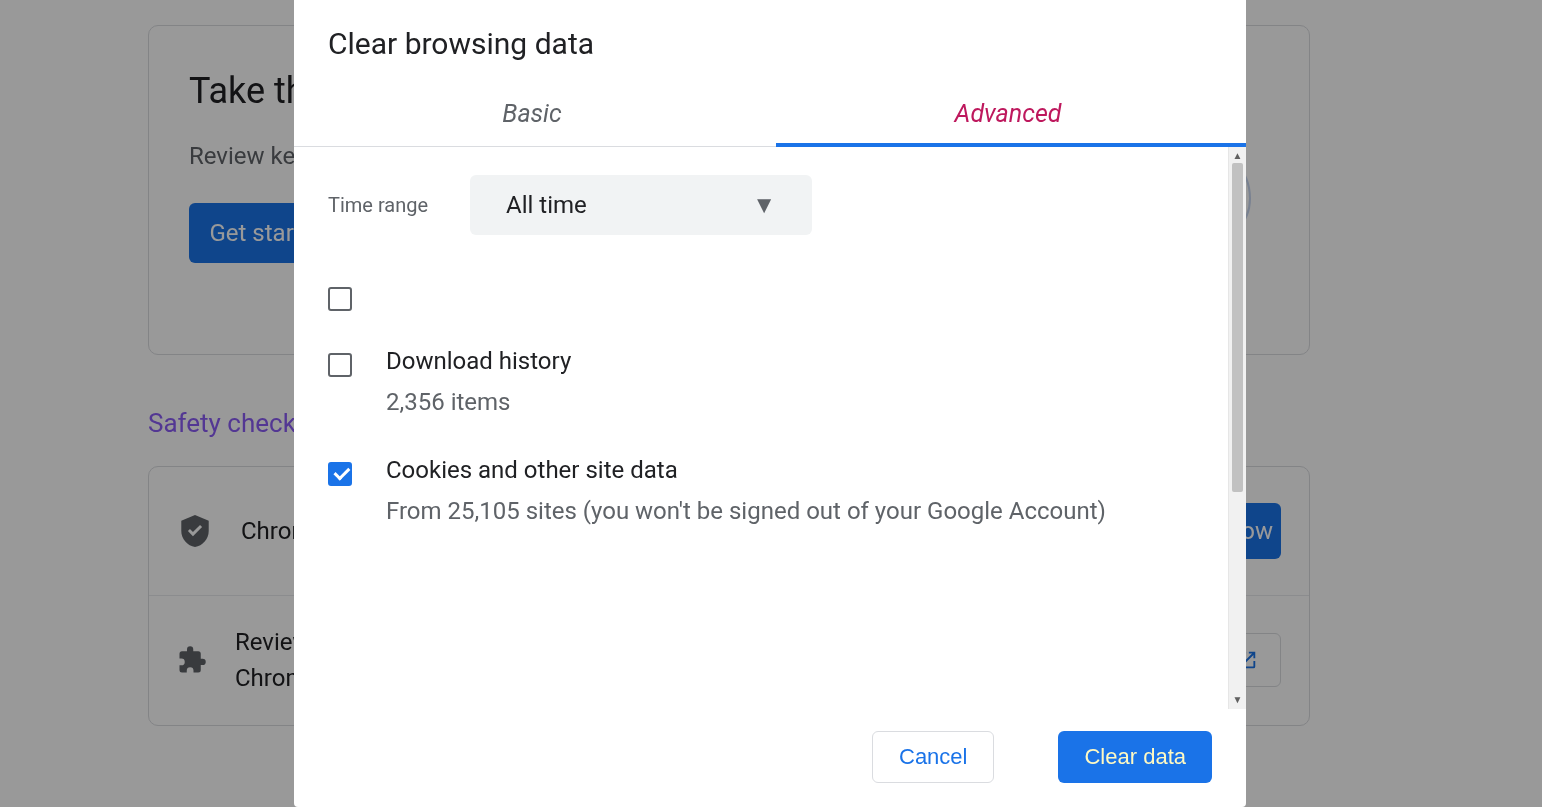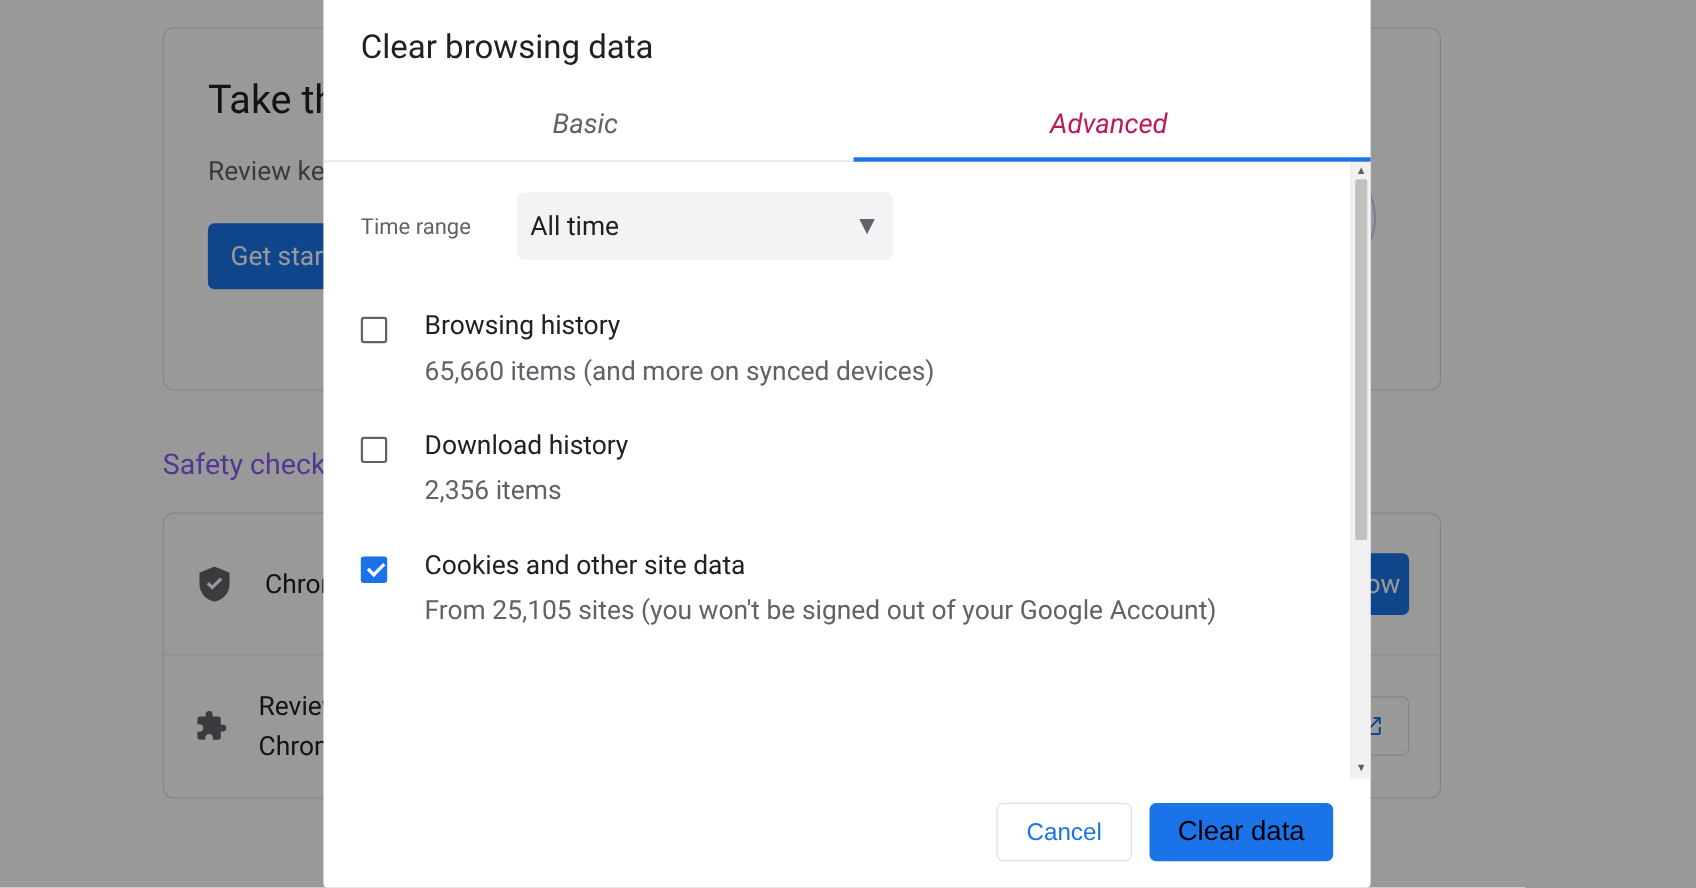--- a/index.html
+++ b/index.html
@@ -76,21 +76,21 @@
   .dialog-body {
     flex: 1; overflow: hidden; position: relative; display: flex;
   }
   .scroll-area {
     flex: 1; padding: 28px 34px 20px 34px; overflow: hidden;
   }
   .time-row { display: flex; align-items: center; gap: 42px; margin-bottom: 28px; }
   .time-row .lbl { font-size: 20px; color: #5f6368; }
   .select {
     background: #f1f3f4; border: none; border-radius: 6px;
-    padding: 16px 12px; font-size: 24px; color: #202124;
+    padding: 16px 36px; font-size: 24px; color: #202124;
     width: 342px; display: flex; align-items: center; justify-content: space-between;
     cursor: pointer;
   }
   .select .caret { color: #5f6368; }
   .opt-row { display: flex; align-items: flex-start; gap: 34px; padding: 18px 0; }
   .opt-row .cb {
     width: 24px; height: 24px; border: 2px solid #5f6368; border-radius: 3px;
     margin-top: 6px; flex-shrink: 0; display: flex; align-items: center; justify-content: center;
     cursor: pointer;
   }
@@ -116,22 +116,22 @@
 
   .dialog-footer {
     display: flex; justify-content: flex-end; gap: 16px;
     padding: 22px 34px 24px 34px;
   }
   .btn-outline {
     border: 1px solid #dadce0; background: #fff; color: #1a73e8;
     font-size: 22px; padding: 12px 26px; border-radius: 6px; cursor: pointer; margin-left: 40px;
   }
   .btn-filled {
-    border: none; background: #1a73e8; color: #000000;
-    font-size: 25px; padding: 12px 26px; border-radius: 6px; cursor: pointer;
+    border: none; background: #1a73e8; color: #fef9c3;
+    font-size: 22px; padding: 12px 26px; border-radius: 6px; cursor: pointer; margin-left: 48px;
   }
 </style>
 </head>
 <body>
 
 <div class="bg">
   <div class="card card1">
     <h2>Take the Privacy Guide</h2>
     <div class="sub">Review key privacy and security controls in Chrome</div>
     <div class="getstarted">
@@ -183,24 +183,20 @@
       <div class="time-row">
         <span class="lbl">Time range</span>
         <div class="select">
           <span>All time</span>
           <span class="caret">▼</span>
         </div>
       </div>
 
       <div class="opt-row">
         <div class="cb"></div>
-        <div class="opt-text">
-          <div class="t1">Browsing history</div>
-          <div class="t2">65,660 items (and more on synced devices)</div>
-        </div>
       </div>
 
       <div class="opt-row">
         <div class="cb"></div>
         <div class="opt-text">
           <div class="t1">Download history</div>
           <div class="t2">2,356 items</div>
         </div>
       </div>
 

